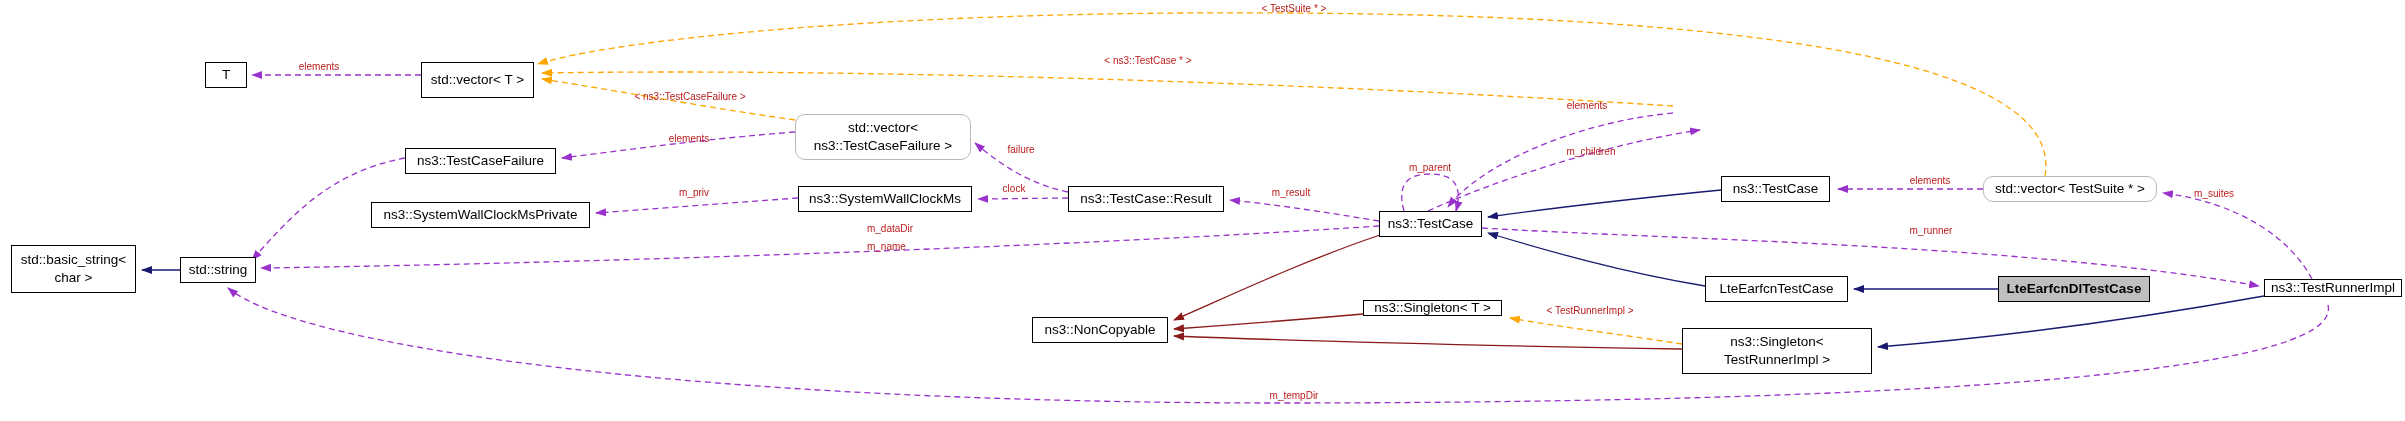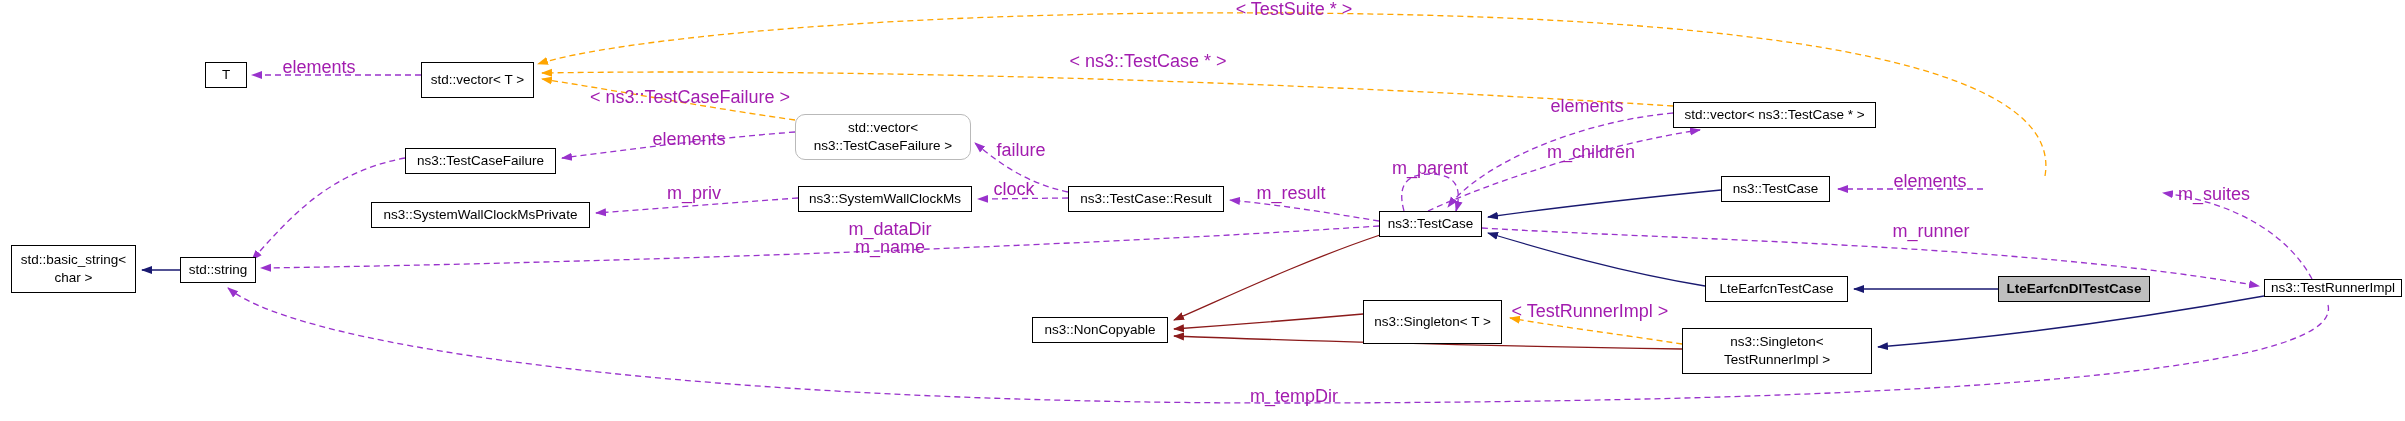--- a/index.html
+++ b/index.html
@@ -24,23 +24,23 @@
     text-align:center;
     font-size:13.5px;line-height:1.3;color:#000000;
     padding:1px 4px;
     cursor:pointer;
   }
   .node.gray{border-color:#b9b9b9;border-radius:10px;}
   .node.highlight{background:#bfbfbf;font-weight:bold;cursor:default;}
   .elabel{
     position:absolute;z-index:3;
     transform:translate(-50%,-50%);
-    font-size:18px;color:#a21caf;
+    font-size:10px;color:#b91c1c;
     white-space:pre-line;
-    text-align:center;
+    text-align:left;
     line-height:18px;
     pointer-events:none;
   }
 </style>
 </head>
 <body>
 
 <div class="canvas">
 
   <svg class="edges" width="2405" height="421" viewBox="0 0 2405 421">
@@ -114,39 +114,39 @@
     </div>
   <div class="node" style="left:798px;top:186px;width:174px;height:26px">
       <span>ns3::SystemWallClockMs</span>
     </div>
   <div class="node" style="left:1068px;top:186px;width:156px;height:26px">
       <span>ns3::TestCase::Result</span>
     </div>
   <div class="node" style="left:1379px;top:211px;width:103px;height:26px">
       <span>ns3::TestCase</span>
     </div>
-  <div class="node" style="left:1673px;top:102px;width:203px;height:26px">
-      <span>std::vector&lt; ns3::TestCase * &gt;</span>
-    </div>
   <div class="node" style="left:1721px;top:176px;width:109px;height:26px">
       <span>ns3::TestCase</span>
+    </div>
+  <div class="node gray" style="left:1983px;top:176px;width:174px;height:26px">
+      <span>std::vector&lt; TestSuite * &gt;</span>
     </div>
   <div class="node" style="left:1705px;top:276px;width:143px;height:26px">
       <span>LteEarfcnTestCase</span>
     </div>
   <div class="node highlight" style="left:1998px;top:276px;width:152px;height:26px">
       <span>LteEarfcnDlTestCase</span>
     </div>
   <div class="node" style="left:2264px;top:279px;width:138px;height:18px">
       <span>ns3::TestRunnerImpl</span>
     </div>
   <div class="node" style="left:1032px;top:317px;width:136px;height:26px">
       <span>ns3::NonCopyable</span>
     </div>
-  <div class="node" style="left:1363px;top:300px;width:139px;height:44px">
+  <div class="node" style="left:1363px;top:300px;width:139px;height:16px">
       <span>ns3::Singleton&lt; T &gt;</span>
     </div>
   <div class="node" style="left:1682px;top:328px;width:190px;height:46px">
       <span>ns3::Singleton&lt; TestRunnerImpl &gt;</span>
     </div>
 
   <span class="elabel" style="left:319px;top:67px">elements</span>
   <span class="elabel" style="left:1294px;top:9px">&lt; TestSuite * &gt;</span>
   <span class="elabel" style="left:1148px;top:61px">&lt; ns3::TestCase * &gt;</span>
   <span class="elabel" style="left:690px;top:97px">&lt; ns3::TestCaseFailure &gt;</span>

